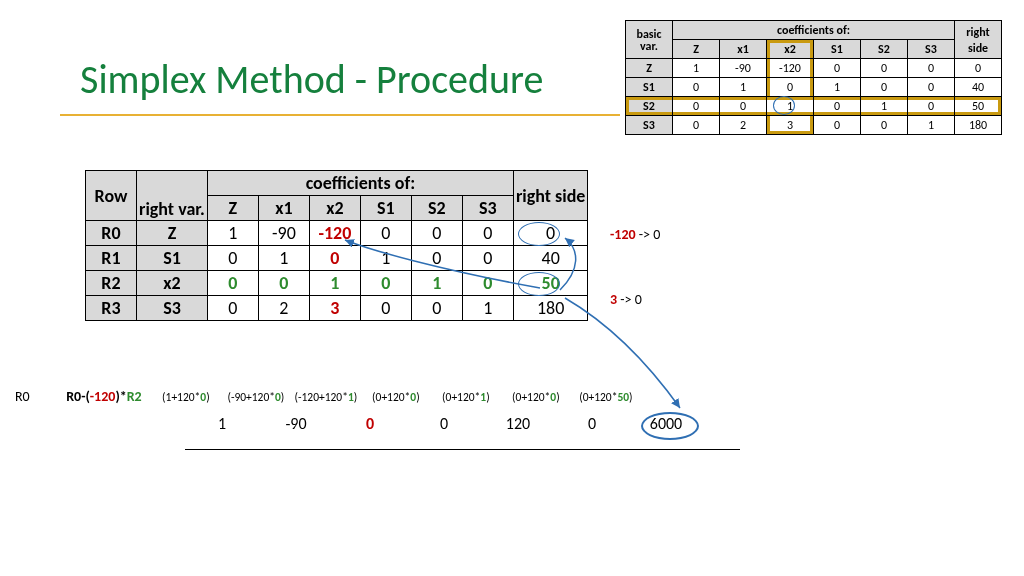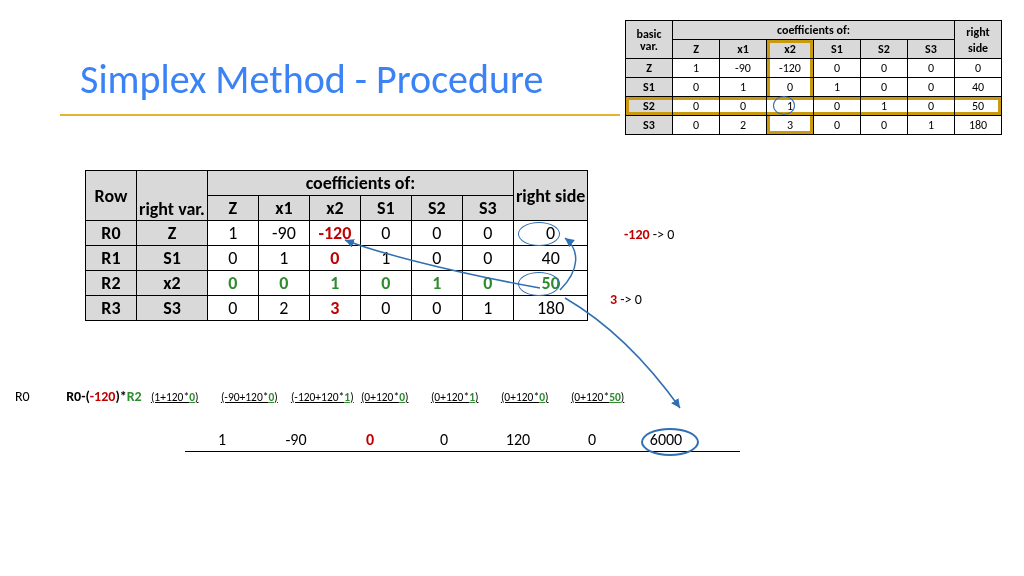--- a/index.html
+++ b/index.html
@@ -16,21 +16,21 @@
   }
   
   .title-wrap {
     position: absolute;
     left: 80px;
     top: 55px;
   }
   .title-text {
     font-size: 40px;
     font-weight: 300;
-    color: #3b82f6;
+    color: #15803d;
   }
   .title-rule {
     position: absolute;
     left: 60px;
     top: 114px;
     width: 560px;
     border-top: 2px solid #e8b134;
   }
   
   .small-tab {
@@ -107,21 +107,20 @@
     border: 1.5px solid #2f6fb3;
     border-radius: 50%;
     pointer-events:none;
   }
   
   .anno1 {
     position: absolute;
     left: 610px;
     top: 226px;
     font-size: 14px;
-    margin-left: 14px;
   }
   .anno2 {
     position: absolute;
     left: 610px;
     top: 291px;
     font-size: 14px;
   }
   
   .rowop {
     position: absolute;
@@ -131,29 +130,29 @@
     width: 740px;
   }
   .rowop-label { display:inline-block; width:40px; }
   .rowop-formula { display:inline-block; font-weight: bold; margin-left: 8px; }
   .rowop-terms {
     font-size: 11.5px;
     display:inline-block;
     margin-left: 6px;
     letter-spacing: 0px;
   }
-  .rowop-terms span { display:inline-block; text-align:left;text-decoration:underline; }
+  .rowop-terms span { display:inline-block; text-align:center; }
   .w1 { width: 70px; }
   .rowop-result {
     position:absolute;
-    left: 170px; top: 42px;
+    left: 170px; top: 26px;
     font-size: 16px;
     border-bottom: 1px solid #000;
     width: 555px;
-    padding-bottom: 2px;
+    padding-bottom: 16px;
   }
   .rowop-result span { display:inline-block; text-align:center; width: 74px; }
   .rowop-result .circ6000 { position: relative; }
   .rowop-result .circ6000::after {
     content:""; position:absolute;
     left: 12px; top: -2px;
     width: 54px; height: 24px;
     border: 2px solid #2f6fb3;
     border-radius: 50%;
   }

